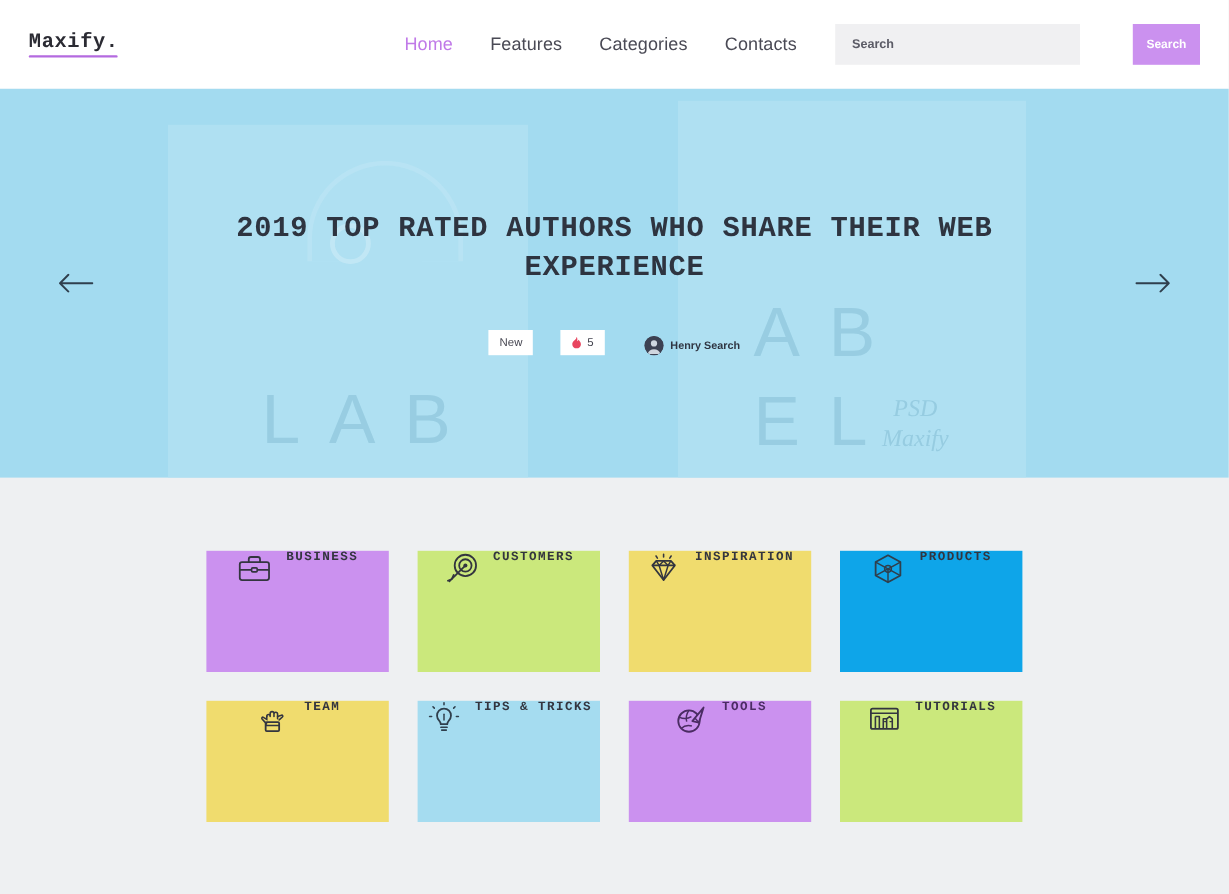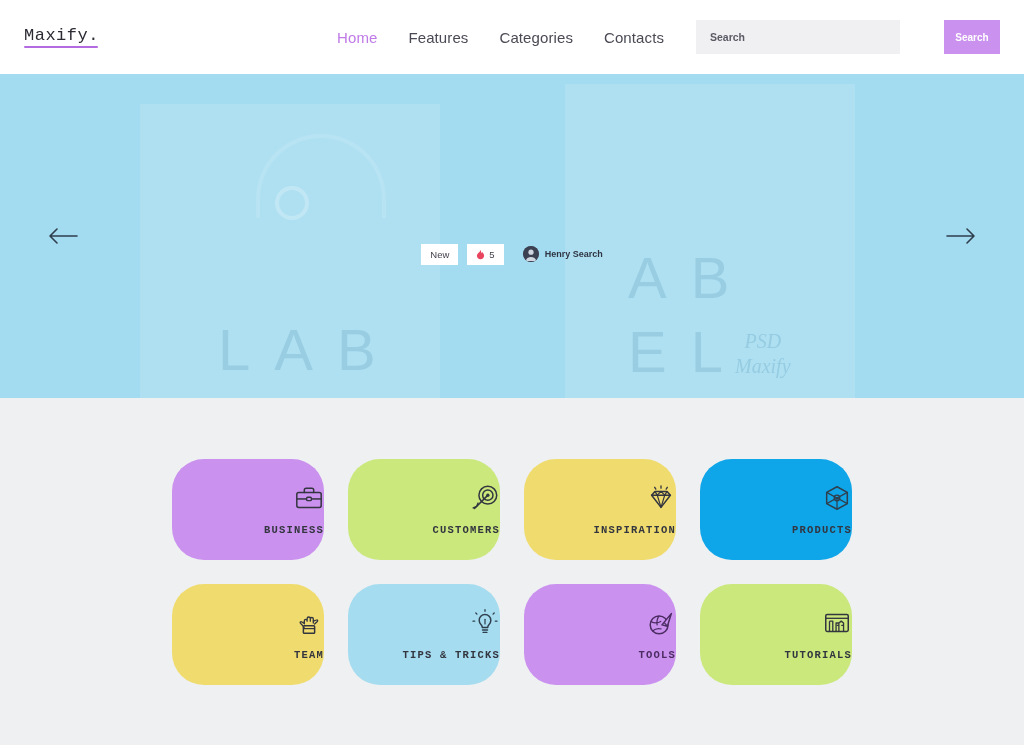--- a/index.html
+++ b/index.html
@@ -18,21 +18,21 @@
     height: 74px;
     background: #ffffff;
     display: flex;
     align-items: center;
     padding: 0 24px 0 24px;
   }
 
   .logo {
     font-family: "Liberation Mono", monospace;
     font-size: 17px;
-    font-weight: 400;
+    font-weight: 700;
     letter-spacing: 0.5px;
     color: #2b2b33;
     position: relative;
     padding-bottom: 3px;
     line-height: 1;
   }
   .logo-underline {
     position: absolute;
     left: 0;
     bottom: -1px;
@@ -177,22 +177,22 @@
     line-height: 1.33;
     letter-spacing: 0.6px;
     color: #2e3440;
     text-align: center;
     text-transform: uppercase;
     max-width: 720px;
   }
 
   .hero-meta {
     display: flex;
-    align-items: center;
-    gap: 9px;
+    align-items: flex-end;
+    gap: 23px;
     margin-top: 36px;
   }
   .badge {
     background: #ffffff;
     height: 21px;
     display: flex;
     align-items: center;
     justify-content: center;
     padding: 0 9px;
     font-size: 9.5px;
@@ -238,27 +238,26 @@
     justify-content: center;
   }
   .cats-grid {
     display: grid;
     grid-template-columns: repeat(4, 152px);
     grid-auto-rows: 101px;
     gap: 24px 24px;
   }
   .cat {
     display: flex;
-    flex-direction: column;
-    align-items: flex-end;
+    flex-direction: row;
+    align-items: flex-start;
     justify-content: center;
     gap: 11px;
     cursor: pointer;
     text-decoration: none;
-    border-radius: 32px;
   }
   .cat-icon { display: block; }
   .cat-label {
     font-family: "Liberation Mono", monospace;
     font-size: 10.5px;
     font-weight: 700;
     letter-spacing: 1.2px;
     color: #33353f;
     text-transform: uppercase;
     white-space: nowrap;
@@ -312,20 +311,21 @@
     </svg>
   </button>
 
   <button class="hero-arrow arrow-next">
     <svg width="30" height="16" viewBox="0 0 30 16" fill="none" aria-hidden="true">
       <path d="M1 8H28M28 8L21 1M28 8L21 15" stroke="#2f3f4d" stroke-width="1.6" stroke-linecap="round" stroke-linejoin="round"></path>
     </svg>
   </button>
 
   <div class="hero-inner">
+    <h1 class="hero-title">2019 TOP RATED AUTHORS WHO SHARE THEIR WEB EXPERIENCE</h1>
 
     <div class="hero-meta">
       <div class="badge">New</div>
 
       <div class="badge badge-likes">
         <svg class="fire-icon" viewBox="0 0 12 14" aria-hidden="true">
           <path d="M6 0.5c0 2.2-1.4 3-2.6 4.1C2.1 5.8 1.2 7 1.2 8.7 1.2 11.3 3.3 13.4 6 13.4s4.8-2.1 4.8-4.7c0-2.4-1.6-3.6-2.6-5-0.5 1-1 1.4-1.6 1.7C7.1 4 7 2.1 6 0.5z" fill="#e8455f"></path>
         </svg>
         <span>5</span>
       </div>

